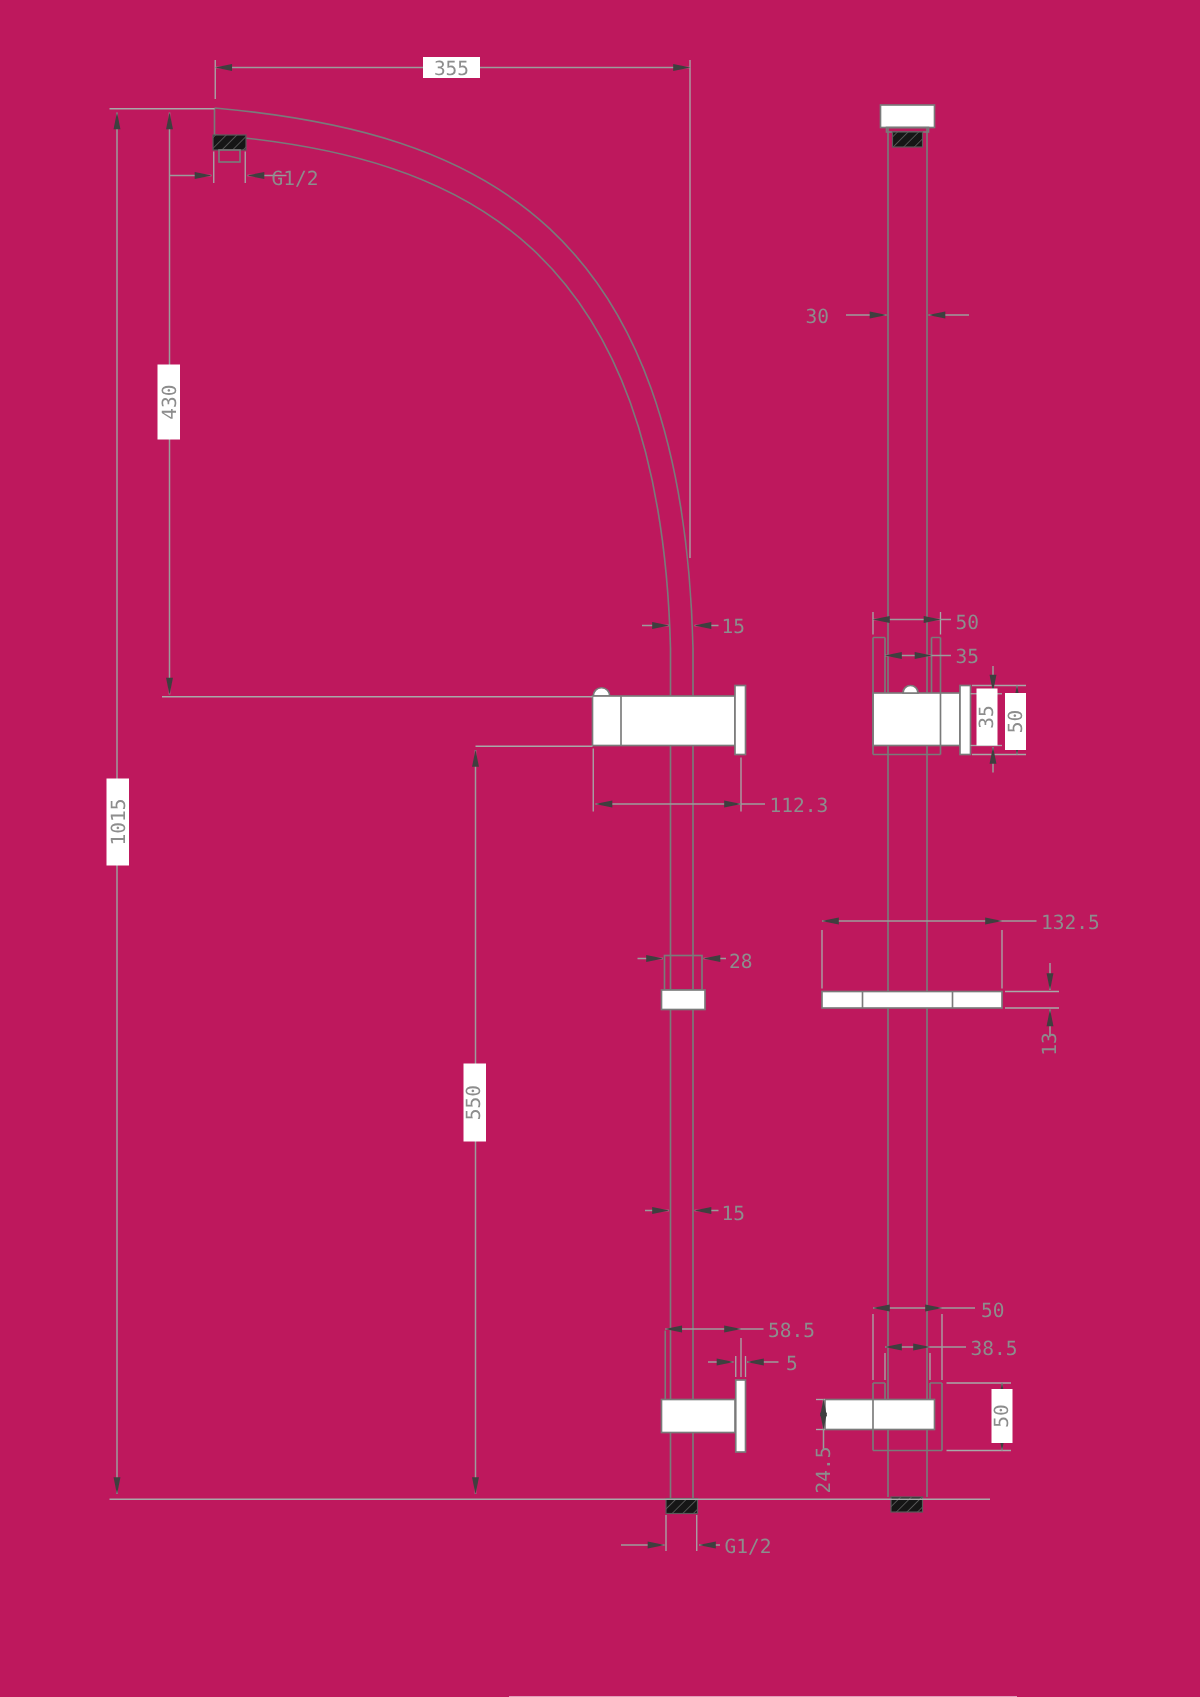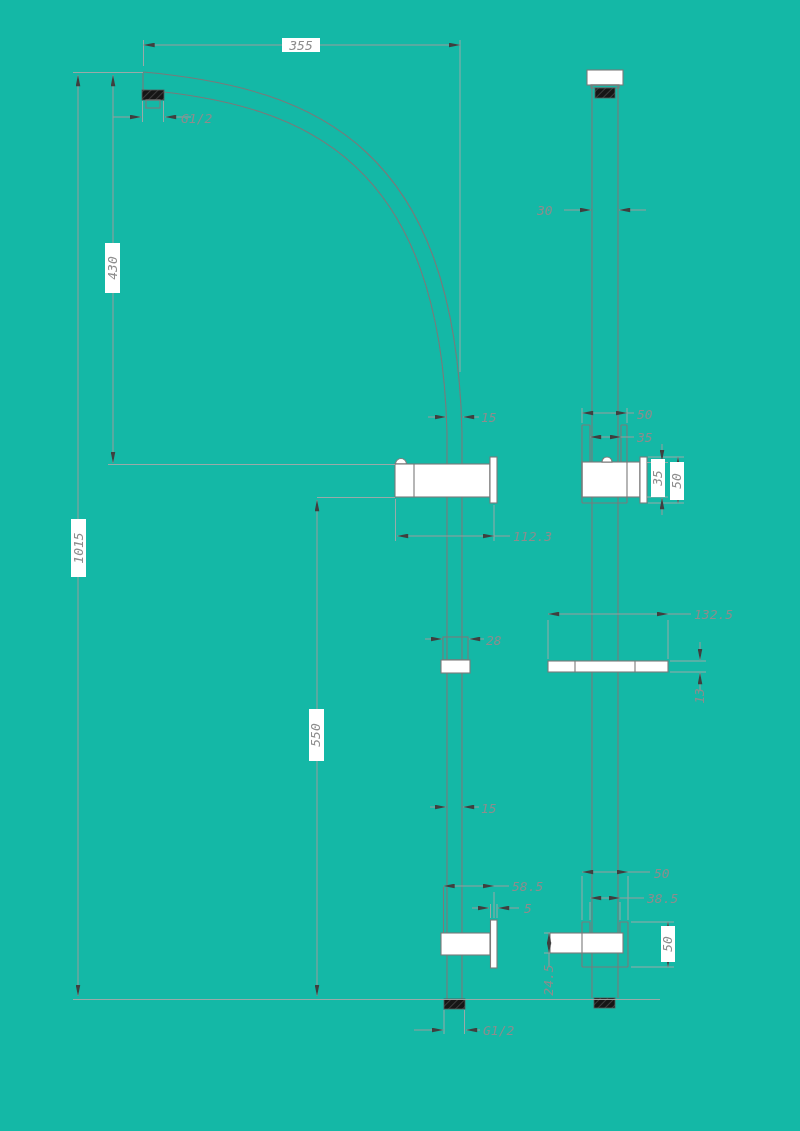--- a/index.html
+++ b/index.html
@@ -1,16 +1,16 @@
 <!DOCTYPE html>
 <html><head>
 <meta charset="utf-8">
 <style>
   html,body{margin:0;padding:0;background:#ffffff;}
-  .sheet{width:800px;height:1131px;background:#14b8a6;position:relative;overflow:hidden;font-style:italic;}
+  .sheet{width:800px;height:1131px;background:#be185d;position:relative;overflow:hidden;}
   svg{display:block;}
   text{font-family:"DejaVu Sans Mono","Liberation Mono",monospace;font-size:13px;fill:#8d8d8d;}
   .obj{stroke:#7a7a7a;stroke-width:1.1;fill:none;}
   .objw{stroke:#7a7a7a;stroke-width:1.1;fill:#ffffff;}
   .dim{stroke:#9c9c9c;stroke-width:1;fill:none;}
   .ext{stroke:#a8a8a8;stroke-width:0.9;fill:none;}
   .bg{fill:#ffffff;stroke:none;}
 </style>
 </head>
 <body>

